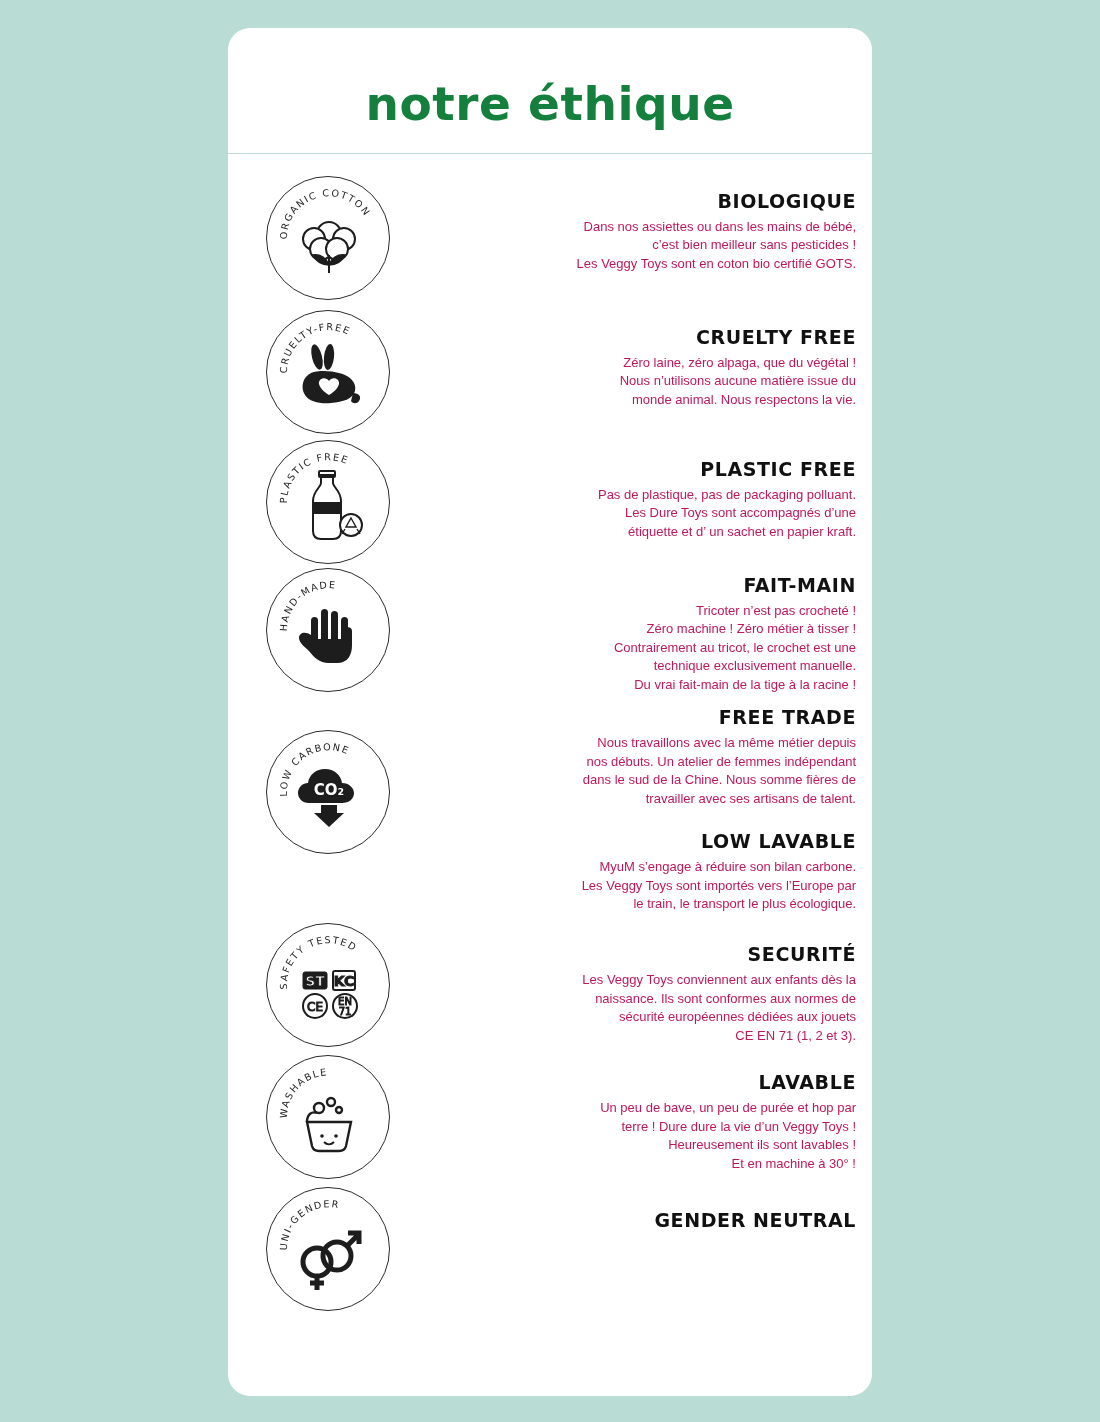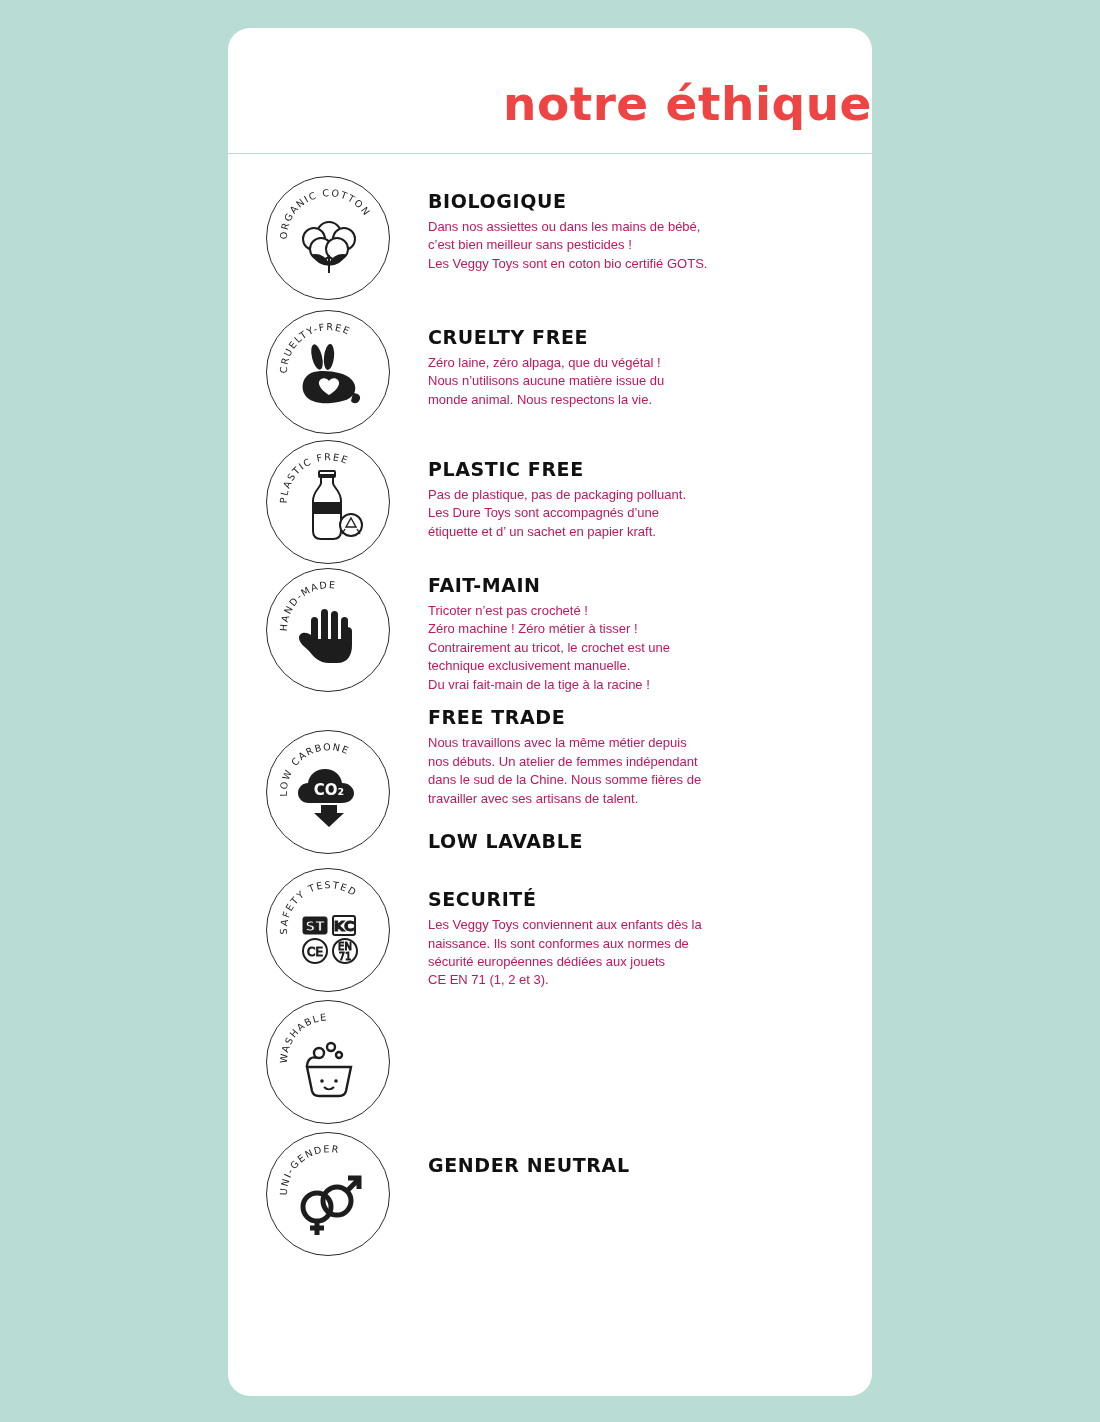--- a/index.html
+++ b/index.html
@@ -16,26 +16,26 @@
   .page {
     position: absolute;
     left: 228px;
     top: 28px;
     width: 644px;
     height: 1368px;
     background: #ffffff;
     border-radius: 22px;
   }
   .page-title {
-    text-align: right;
+    text-align: center;
     font-family: "DejaVu Sans", sans-serif;
     font-weight: bold;
     font-size: 47px;
     letter-spacing: 0.5px;
-    color: #ef4444;
+    color: #15803d;
     margin: 0;
     padding-top: 48px;
     padding-bottom: 22px;
   }
   .title-rule {
     height: 1px;
     background: #bcd9d2;
     width: 100%;
   }
   .content {
@@ -68,22 +68,22 @@
     height: 124px;
   }
   .badge-arc-text {
     font-family: "DejaVu Sans", sans-serif;
     font-size: 9.6px;
     letter-spacing: 1.6px;
     fill: #1d1d1d;
   }
   .text-col {
     flex: 1 1 auto;
-    padding-right: 26px;
-    text-align: left;
+    padding-right: 16px;
+    text-align: right;
   }
   .item-title {
     font-family: "DejaVu Sans", sans-serif;
     font-weight: bold;
     font-size: 19px;
     letter-spacing: 0.6px;
     color: #111111;
     margin: 0 0 6px 0;
   }
   .item-body {
@@ -242,20 +242,23 @@
           </svg>
         </div>
       </div>
       <div class="text-col" style="padding-top:10px;">
         <p class="item-title">FREE TRADE</p>
         <p class="item-body">Nous travaillons avec la même métier depuis
 nos débuts. Un atelier de femmes indépendant
 dans le sud de la Chine. Nous somme fières de
 travailler avec ses artisans de talent.</p>
         <p class="item-title" style="margin-top:22px;">LOW LAVABLE</p>
+        <p class="item-body">MyuM s’engage à réduire son bilan carbone.
+Les Veggy Toys sont importés vers l’Europe par
+le train, le transport le plus écologique.</p>
       </div>
     </div>
 
     <div class="row" style="margin-top:10px;">
       <div class="badge-col">
         <div class="badge">
           <svg viewBox="0 0 124 124">
             <defs>
                 <path id="arc6" d="M 22,74 A 42,42 0 1 1 104,62" fill="none"></path>
               </defs>
@@ -301,20 +304,27 @@
               <circle cx="52" cy="52" r="5"></circle>
               <circle cx="64" cy="46" r="4"></circle>
               <circle cx="72" cy="54" r="3"></circle>
               <circle cx="55" cy="80" r="1.8" fill="#1d1d1d" stroke="none"></circle>
               <circle cx="69" cy="80" r="1.8" fill="#1d1d1d" stroke="none"></circle>
               <path d="M57 86 c3 3 7 3 10 0" stroke-width="2"></path>
             </g>
           </svg>
         </div>
       </div>
+      <div class="text-col" style="padding-top:16px;">
+        <p class="item-title">LAVABLE</p>
+        <p class="item-body">Un peu de bave, un peu de purée et hop par
+terre ! Dure dure la vie d’un Veggy Toys !
+Heureusement ils sont lavables !
+Et en machine à 30° !</p>
+      </div>
     </div>
 
     <div class="row" style="margin-top:8px;">
       <div class="badge-col">
         <div class="badge">
           <svg viewBox="0 0 124 124">
             <defs>
                 <path id="arc8" d="M 22,74 A 42,42 0 1 1 104,62" fill="none"></path>
               </defs>
             <text class="badge-arc-text">

